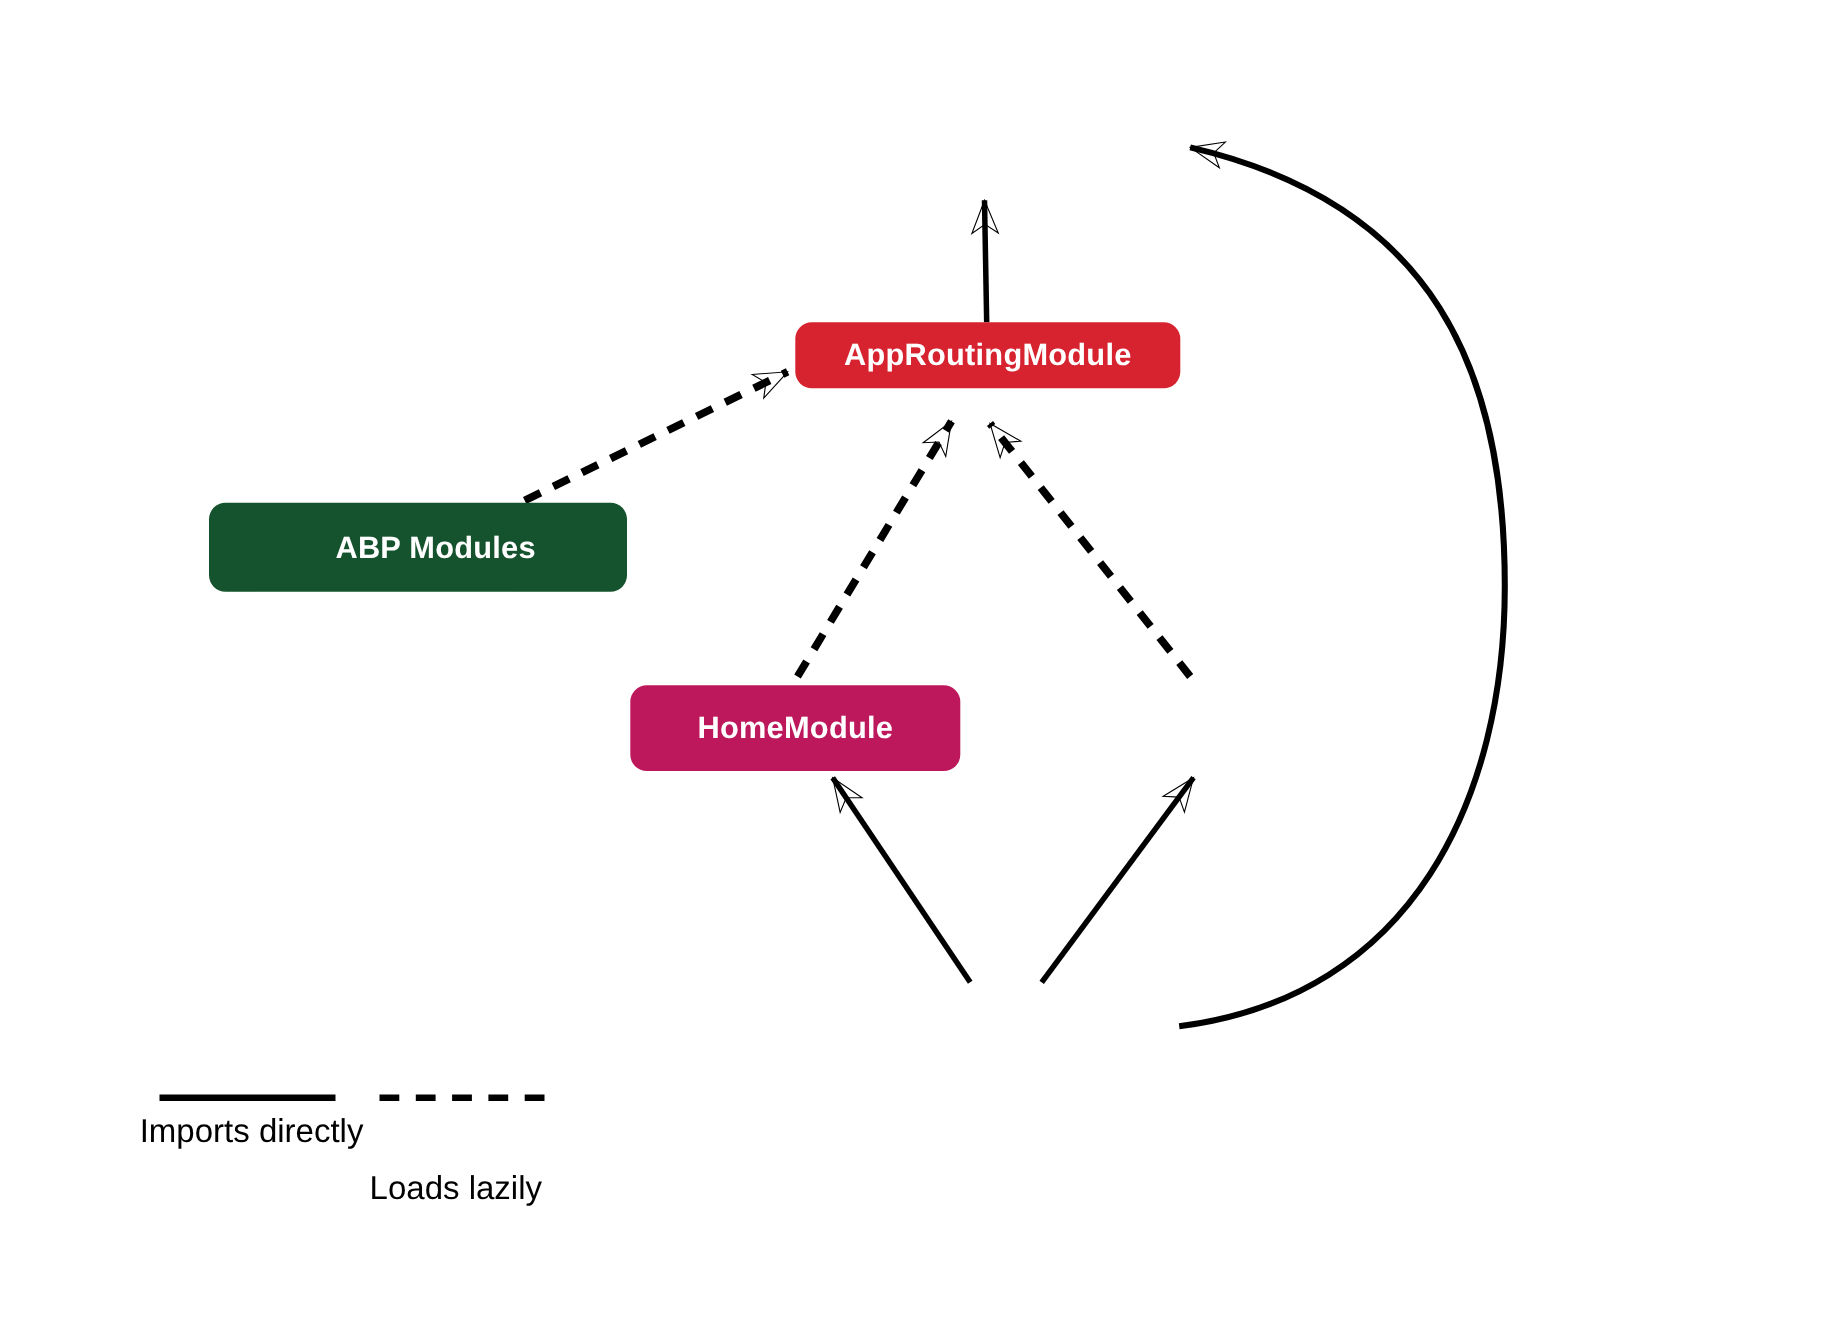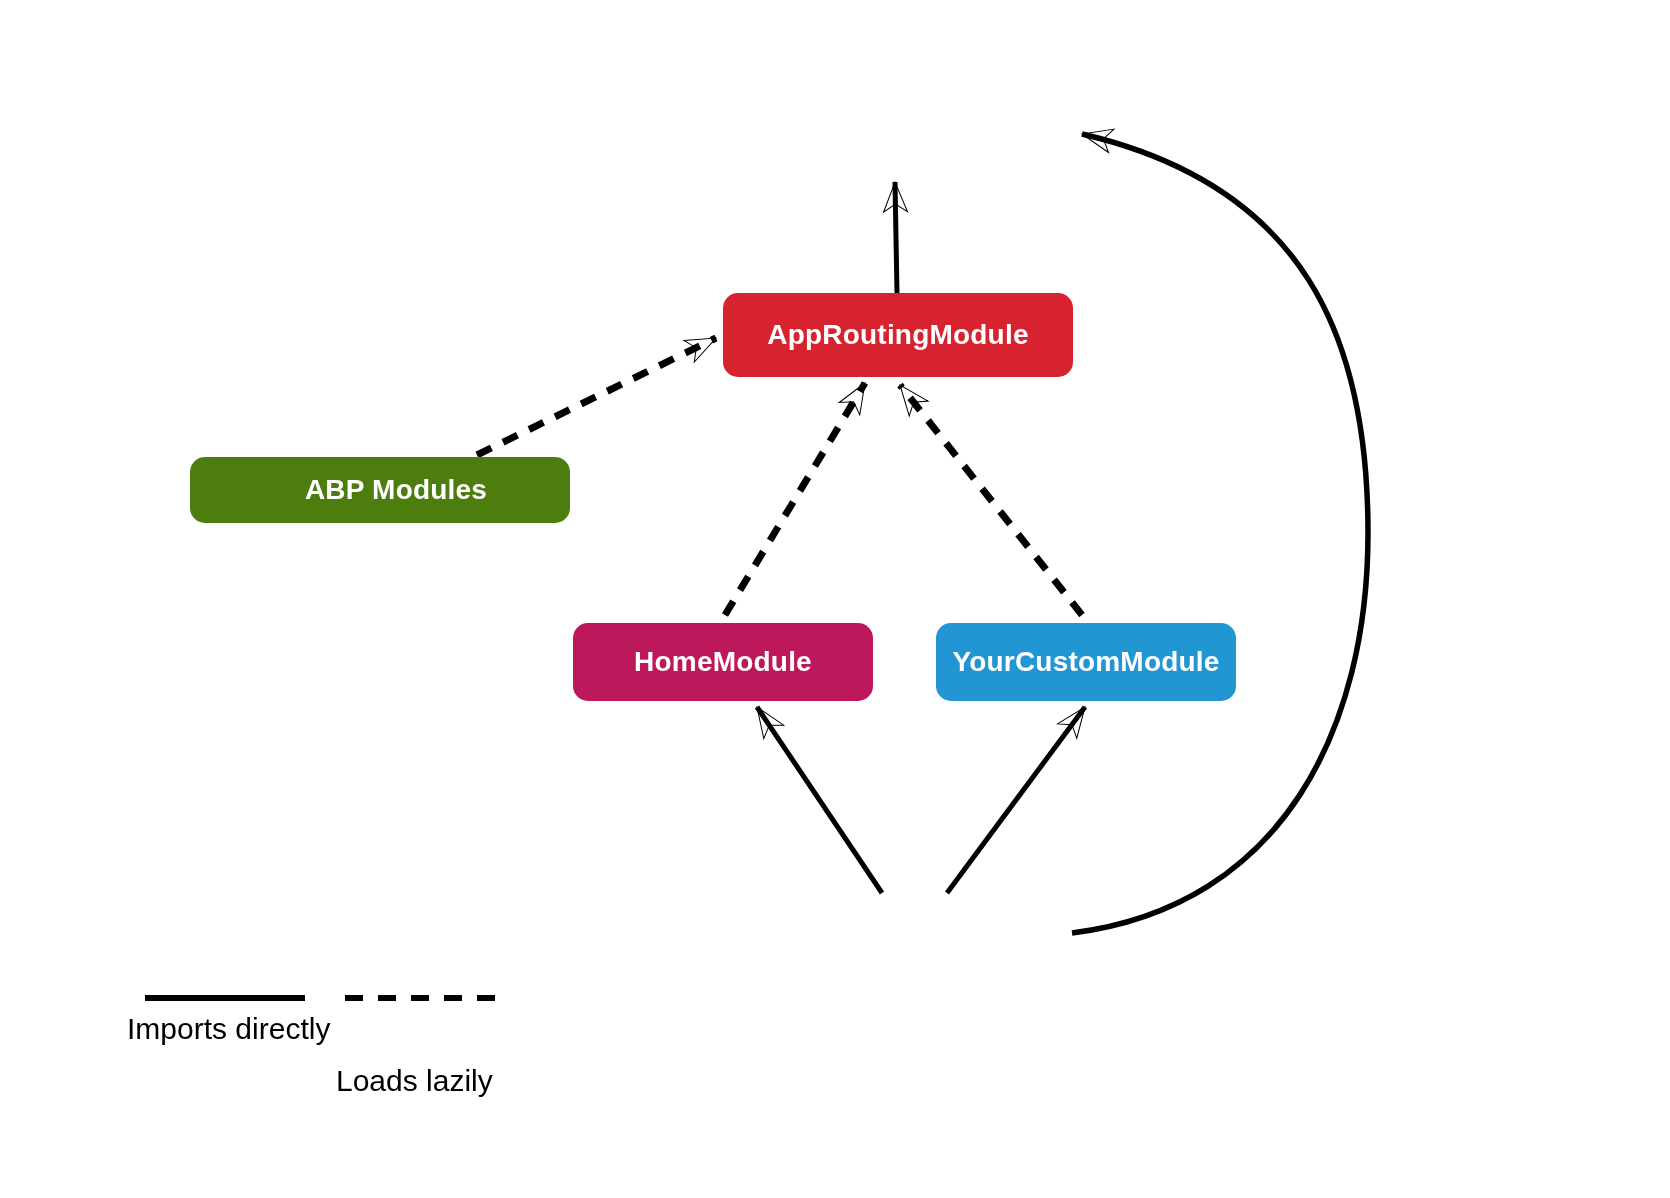--- a/index.html
+++ b/index.html
@@ -60,34 +60,31 @@
     <path class="dashed" marker-end="url(#arrowhead)" d="M1082,615 L900,385"></path>
     <path class="solid" marker-end="url(#arrowhead)" d="M882,893 L757,707"></path>
     <path class="solid" marker-end="url(#arrowhead)" d="M947,893 L1085,707"></path>
     <path class="curved" marker-end="url(#arrowhead)" d="M1072,933 C1285,906 1368,725 1368,533 C1368,338 1305,186 1082,134"></path>
 
     <path class="legend-solid" d="M145,998 L305,998"></path>
     <path class="legend-dashed" d="M345,998 L508,998"></path>
   </svg>
 
 
-  <div class="node" style="left: 723px; top: 293px; width: 350px; height: 84px; background-color: rgb(215, 35, 47);">
+  <div class="node" style="left: 723px; top: 293px; width: 350px; height: 60px; background-color: rgb(215, 35, 47);">
     <span>AppRoutingModule</span>
   </div>
 
-  <div class="node" style="left: 190px; top: 457px; width: 380px; height: 66px; background-color: #4d7c0f; padding-left: 32px;">
+  <div class="node" style="left: 190px; top: 457px; width: 380px; height: 81px; background-color: #14532d; padding-left: 32px;">
     <span>ABP Modules</span>
   </div>
 
   <div class="node" style="left: 573px; top: 623px; width: 300px; height: 78px; background-color: #be185d;">
     <span>HomeModule</span>
   </div>
 
-  <div class="node" style="left: 936px; top: 623px; width: 300px; height: 78px; background-color: rgb(33, 150, 211);">
-    <span>YourCustomModule</span>
-  </div>
 
 
   <div class="legend-label" style="left:127px; top:1012px;">Imports directly</div>
 
   <div class="legend-label" style="left:336px; top:1064px;">Loads lazily</div>
 
 </div>
 
 </body></html>

